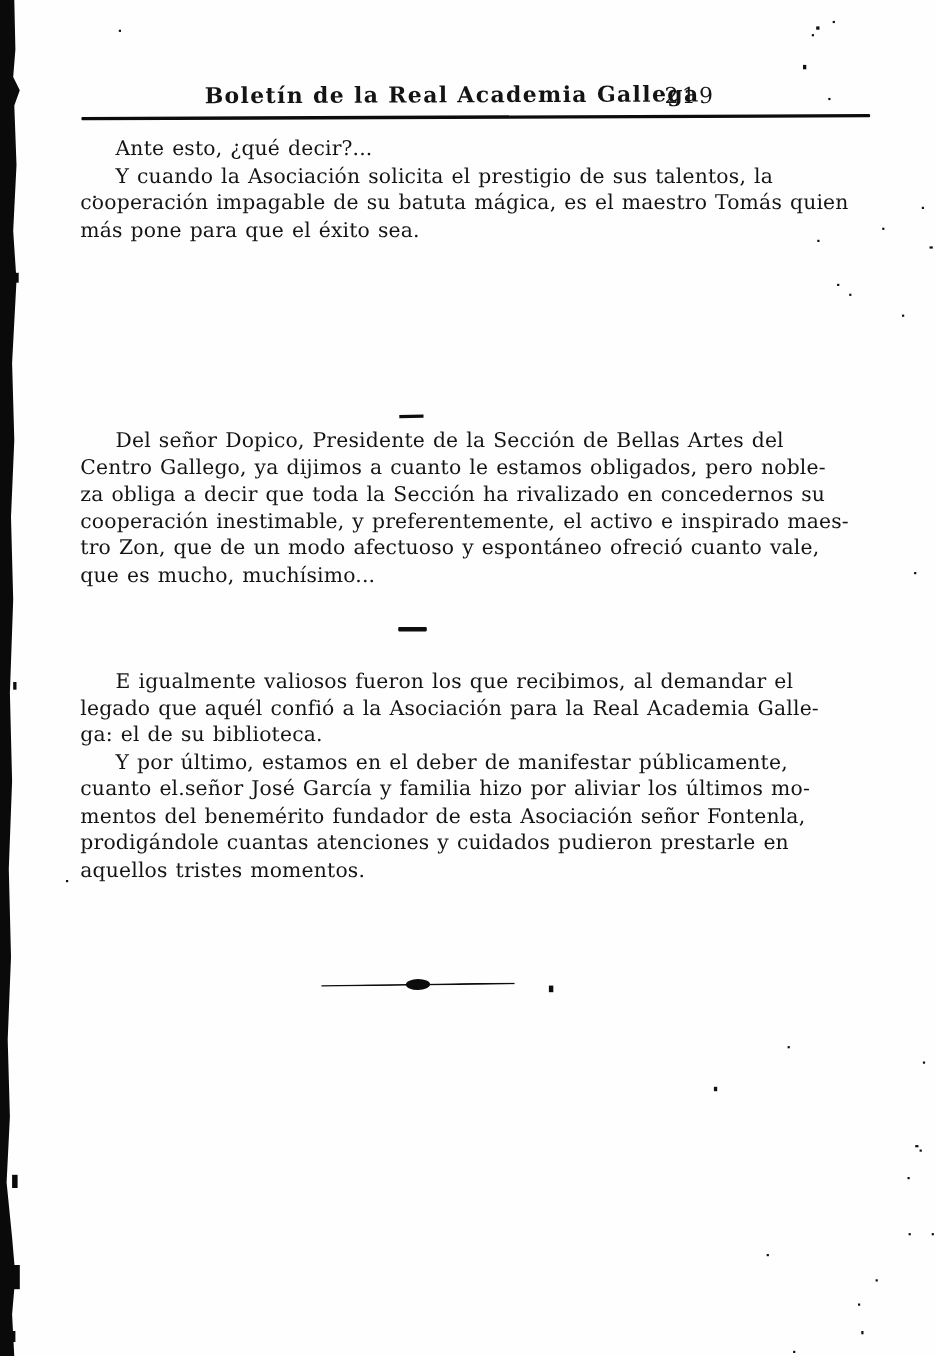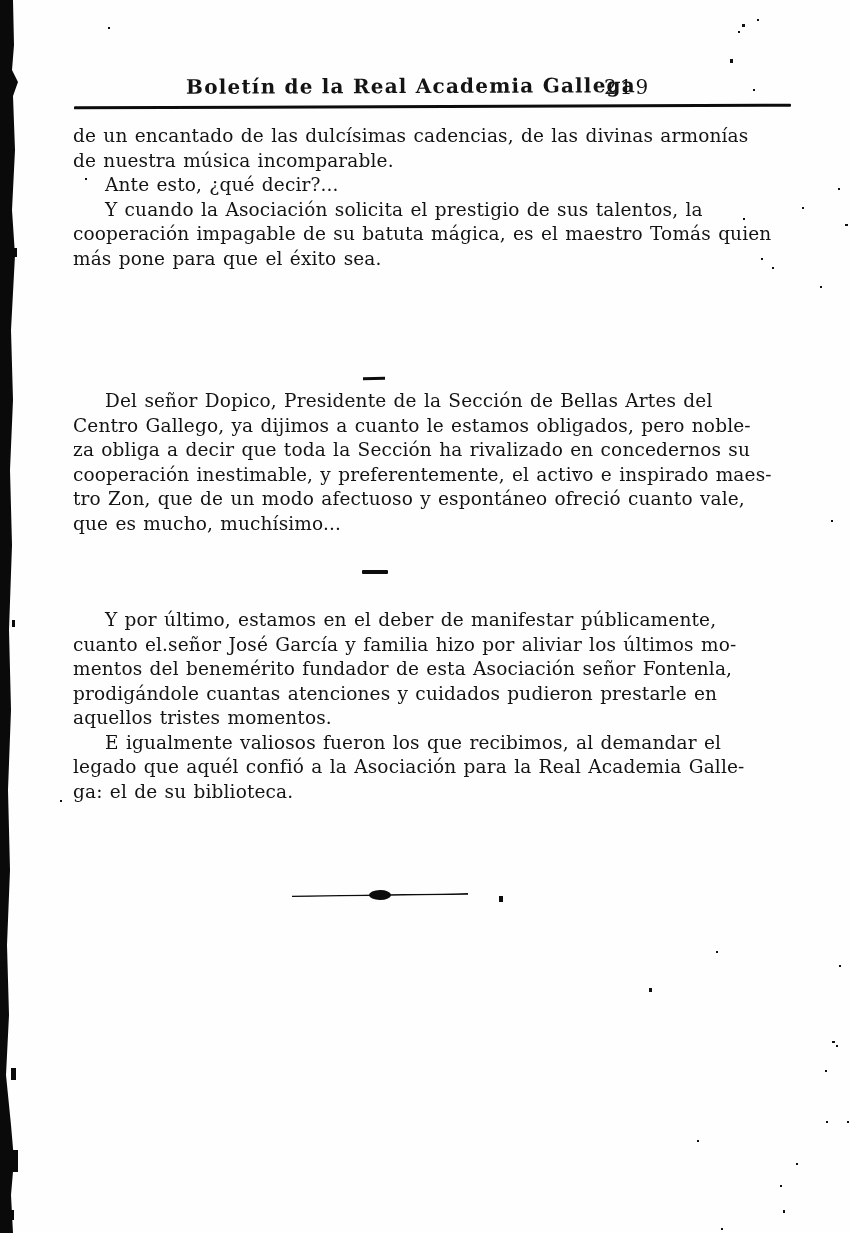--- a/index.html
+++ b/index.html
@@ -146,50 +146,48 @@
     <rect x="780" y="1185" width="2" height="2" fill="#111"></rect>
     <rect x="783" y="1210" width="2" height="3" fill="#111"></rect>
     <rect x="721" y="1228" width="2" height="2" fill="#111"></rect>
   </svg>
 
   <div class="header-title">Boletín de la Real Academia Gallega</div>
   <div class="page-number">219</div>
   <div class="header-rule"></div>
 
   <div class="textblock" id="block-1">
-    <p class="noindent">de un encantado de las dulcísimas cadencias, de las divinas armonías
-de nuestra música incomparable.</p>
     <p>Ante esto, ¿qué decir?...</p>
     <p>Y cuando la Asociación solicita el prestigio de sus talentos, la
 cooperación impagable de su batuta mágica, es el maestro Tomás quien
 más pone para que el éxito sea.</p>
   </div>
 
   <div class="divider-dash" id="dash-1"></div>
 
   <div class="textblock" id="block-2">
     <p>Del señor Dopico, Presidente de la Sección de Bellas Artes del
 Centro Gallego, ya dijimos a cuanto le estamos obligados, pero noble-
 za obliga a decir que toda la Sección ha rivalizado en concedernos su
 cooperación inestimable, y preferentemente, el activo e inspirado maes-
 tro Zon, que de un modo afectuoso y espontáneo ofreció cuanto vale,
 que es mucho, muchísimo...</p>
   </div>
 
   <div class="divider-dash" id="dash-2"></div>
 
   <div class="textblock" id="block-3">
+    <p>E igualmente valiosos fueron los que recibimos, al demandar el
+legado que aquél confió a la Asociación para la Real Academia Galle-
+ga: el de su biblioteca.</p>
     <p>Y por último, estamos en el deber de manifestar públicamente,
 cuanto el.señor José García y familia hizo por aliviar los últimos mo-
 mentos del benemérito fundador de esta Asociación señor Fontenla,
 prodigándole cuantas atenciones y cuidados pudieron prestarle en
 aquellos tristes momentos.</p>
-    <p>E igualmente valiosos fueron los que recibimos, al demandar el
-legado que aquél confió a la Asociación para la Real Academia Galle-
-ga: el de su biblioteca.</p>
   </div>
 
   <div class="end-ornament">
     <div class="orn-line"></div>
     <div class="orn-diamond"></div>
   </div>
 
 </div>
 
 </body></html>

